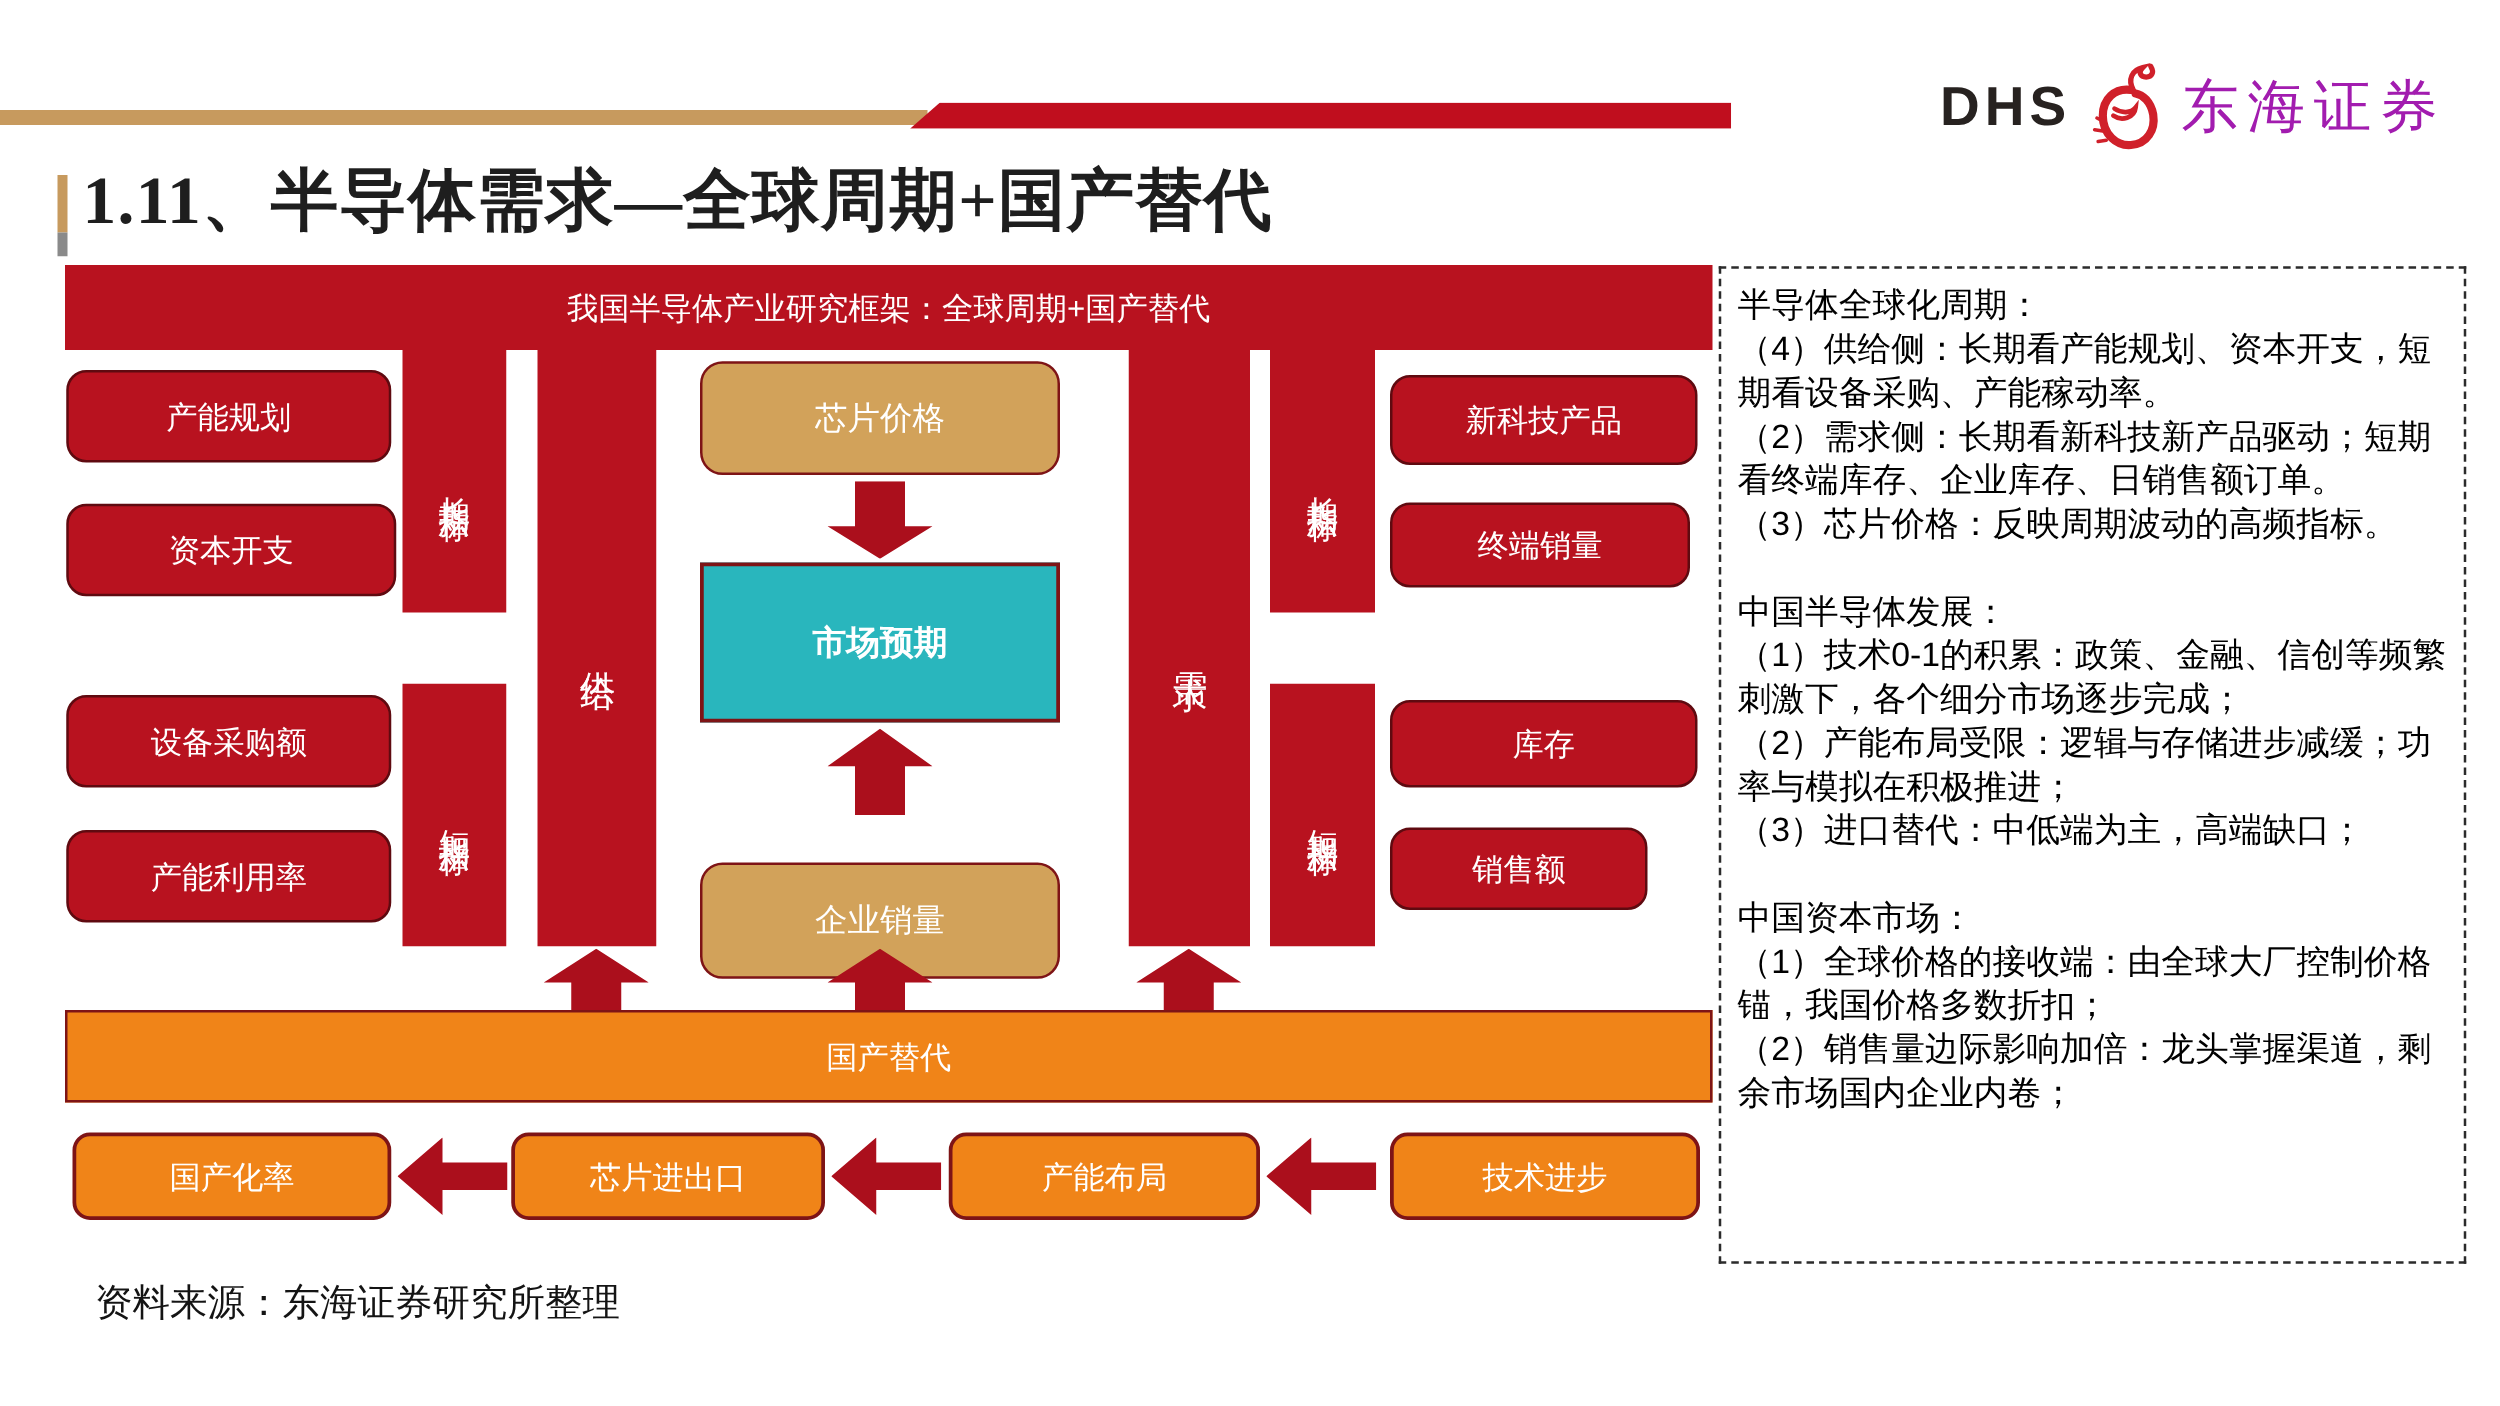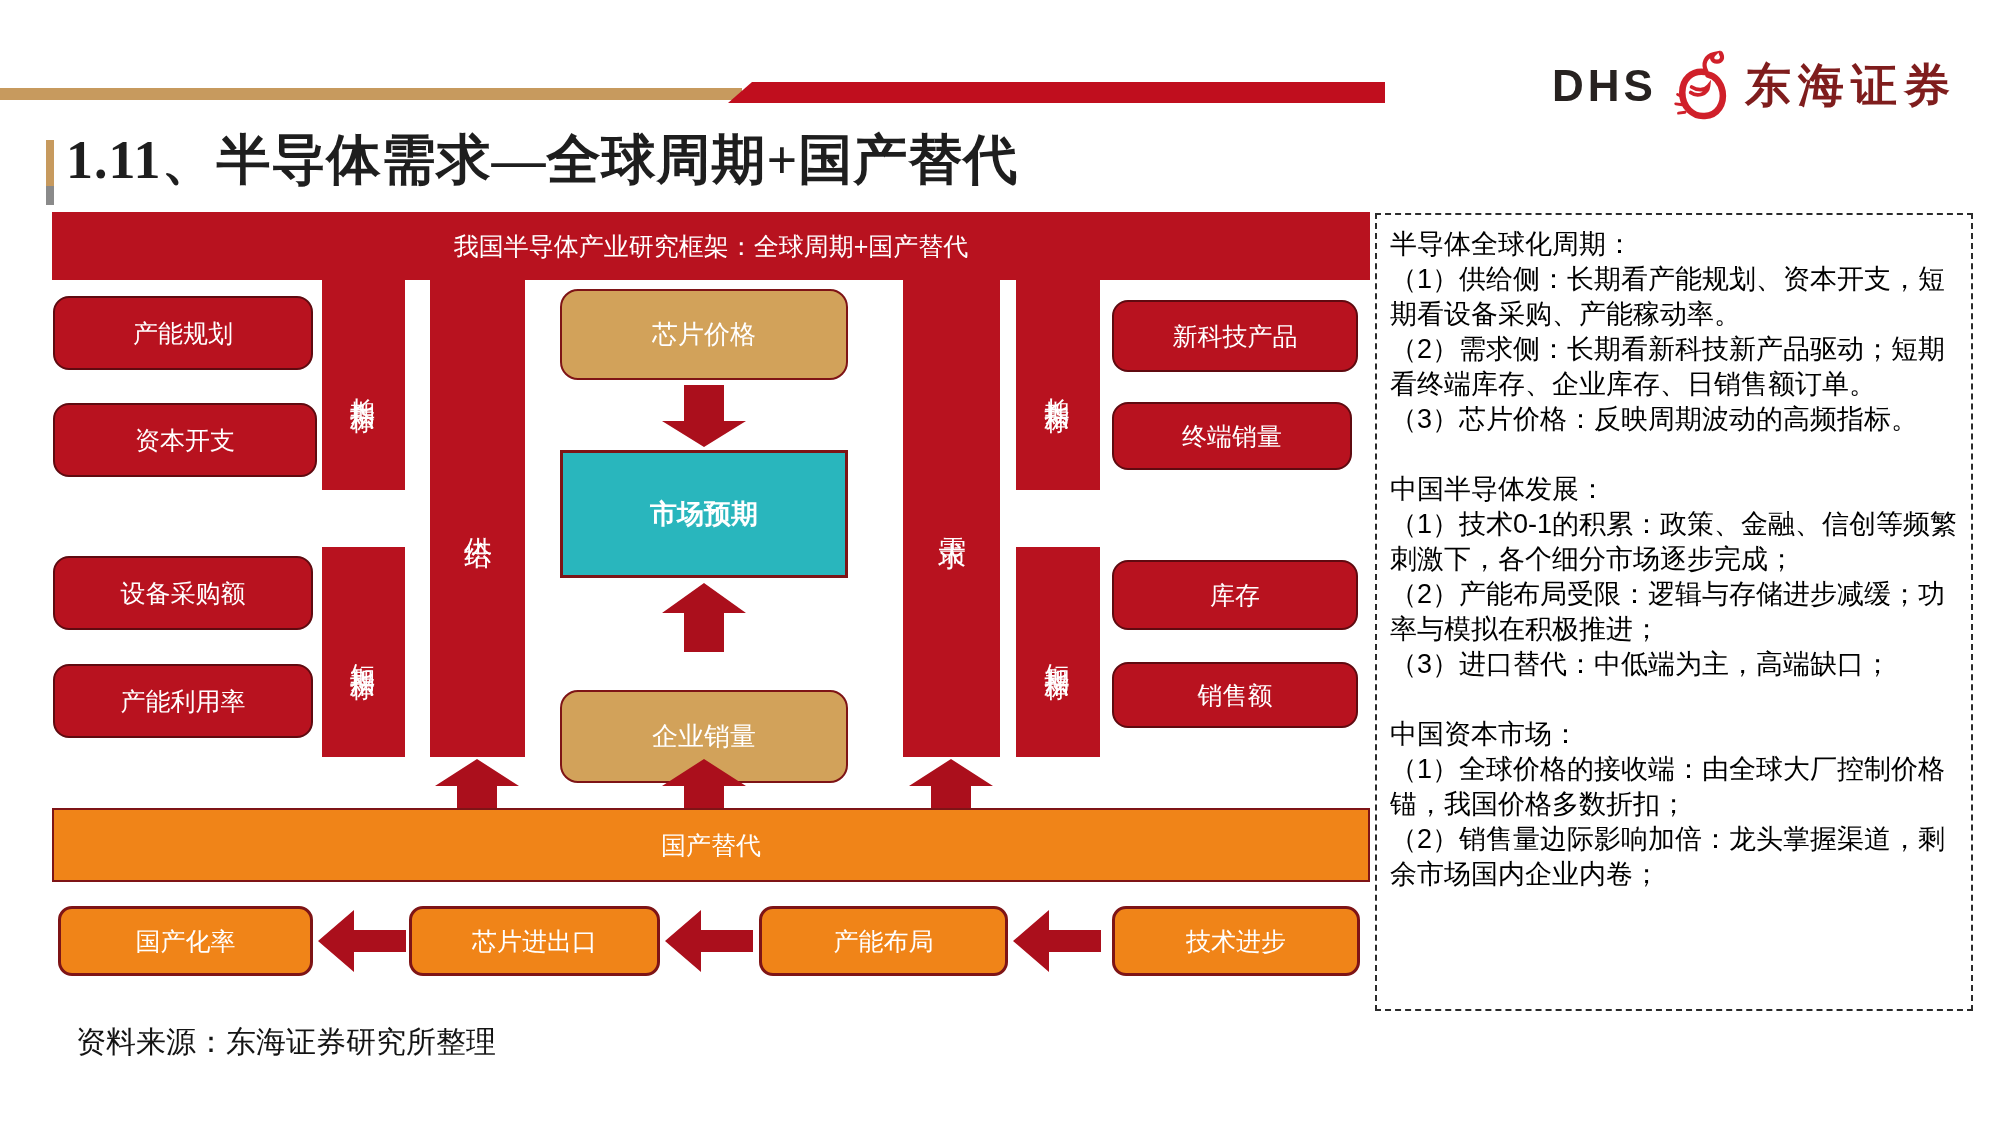--- a/index.html
+++ b/index.html
@@ -17,21 +17,21 @@
   html,body{background:#fff;}
   body{font-family:"Liberation Sans", sans-serif;}
   .slide{position:relative;width:2000px;height:1125px;background:#fff;overflow:hidden;}
 
   
   .gold-bar{position:absolute;left:0;top:88px;width:742px;height:12px;background:var(--gold);}
   .red-ribbon{position:absolute;left:728px;top:82px;width:657px;height:21px;background:#C00E1E;
     clip-path:polygon(24px 0,100% 0,100% 100%,0 100%);}
   .brand{position:absolute;left:1552px;top:44px;height:84px;display:flex;align-items:center;gap:14px;}
   .dhs{font-weight:800;font-size:44px;letter-spacing:4px;color:#272220;font-family:"Liberation Sans",sans-serif;}
-  .cnname{font-weight:700;font-size:46px;letter-spacing:7px;color:#7f1d1d;font-family:"Liberation Serif",serif;}
+  .cnname{font-weight:400;font-size:46px;letter-spacing:7px;color:#a21caf;font-family:"Liberation Serif",serif;}
 
   
   .title-accent-gold{position:absolute;left:46px;top:140px;width:8px;height:46px;background:var(--gold);}
   .title-accent-gray{position:absolute;left:46px;top:186px;width:8px;height:19px;background:#8A8A8A;}
   .page-title{position:absolute;left:66px;top:124px;width:1200px;font-family:"Liberation Serif",serif;
     font-weight:700;font-size:54px;letter-spacing:1px;color:var(--ink);white-space:nowrap;}
 
   
   .abs{position:absolute;}
   .rbox{background:var(--red);border:2px solid var(--red-border);border-radius:16px;color:#fff;
@@ -115,21 +115,21 @@
   <div class="col abs" style="left:1016px;top:280px;width:84px;height:210px;">
     <span class="vtext">长期指标</span>
   </div>
   <div class="col abs" style="left:1016px;top:547px;width:84px;height:210px;">
     <span class="vtext">短期指标</span>
   </div>
 
   <div class="rbox abs" style="left:1112px;top:300px;width:246px;height:72px;">新科技产品</div>
   <div class="rbox abs" style="left:1112px;top:402px;width:240px;height:68px;">终端销量</div>
   <div class="rbox abs" style="left:1112px;top:560px;width:246px;height:70px;">库存</div>
-  <div class="rbox abs" style="left:1112px;top:662px;width:246px;height:66px;">销售额</div>
+  <div class="rbox abs" style="left:1112px;top:662px;width:206px;height:66px;">销售额</div>
 
   <svg class="arrow abs" style="left:435px;top:759px;" width="84" height="49" viewBox="0 0 84 49">
     <polygon points="42,0 84,27 62,27 62,49 22,49 22,27 0,27" fill="var(--arrow)"></polygon>
   </svg>
   <svg class="arrow abs" style="left:662px;top:759px;" width="84" height="49" viewBox="0 0 84 49">
     <polygon points="42,0 84,27 62,27 62,49 22,49 22,27 0,27" fill="var(--arrow)"></polygon>
   </svg>
   <svg class="arrow abs" style="left:909px;top:759px;" width="84" height="49" viewBox="0 0 84 49">
     <polygon points="42,0 84,27 62,27 62,49 22,49 22,27 0,27" fill="var(--arrow)"></polygon>
   </svg>
@@ -146,21 +146,21 @@
   </svg>
   <div class="obox abs" style="left:759px;top:906px;width:249px;height:70px;">产能布局</div>
   <svg class="arrow abs" style="left:1013px;top:910px;" width="88" height="62" viewBox="0 0 88 62">
     <polygon points="0,31 36,0 36,20 88,20 88,42 36,42 36,62" fill="var(--arrow)"></polygon>
   </svg>
   <div class="obox abs" style="left:1112px;top:906px;width:248px;height:70px;">技术进步</div>
 
   <div class="notes">
     <div class="note-section">
       <div>半导体全球化周期：</div>
-      <div>（1）供给侧：长期看产能规划、资本开支，短期看设备采购、产能稼动率。</div>
+      <div>（4）供给侧：长期看产能规划、资本开支，短期看设备采购、产能稼动率。</div>
       <div>（2）需求侧：长期看新科技新产品驱动；短期看终端库存、企业库存、日销售额订单。</div>
       <div>（3）芯片价格：反映周期波动的高频指标。</div>
     </div>
     <div class="note-section">
       <div>中国半导体发展：</div>
       <div>（1）技术0-1的积累：政策、金融、信创等频繁刺激下，各个细分市场逐步完成；</div>
       <div>（2）产能布局受限：逻辑与存储进步减缓；功率与模拟在积极推进；</div>
       <div>（3）进口替代：中低端为主，高端缺口；</div>
     </div>
     <div class="note-section">

